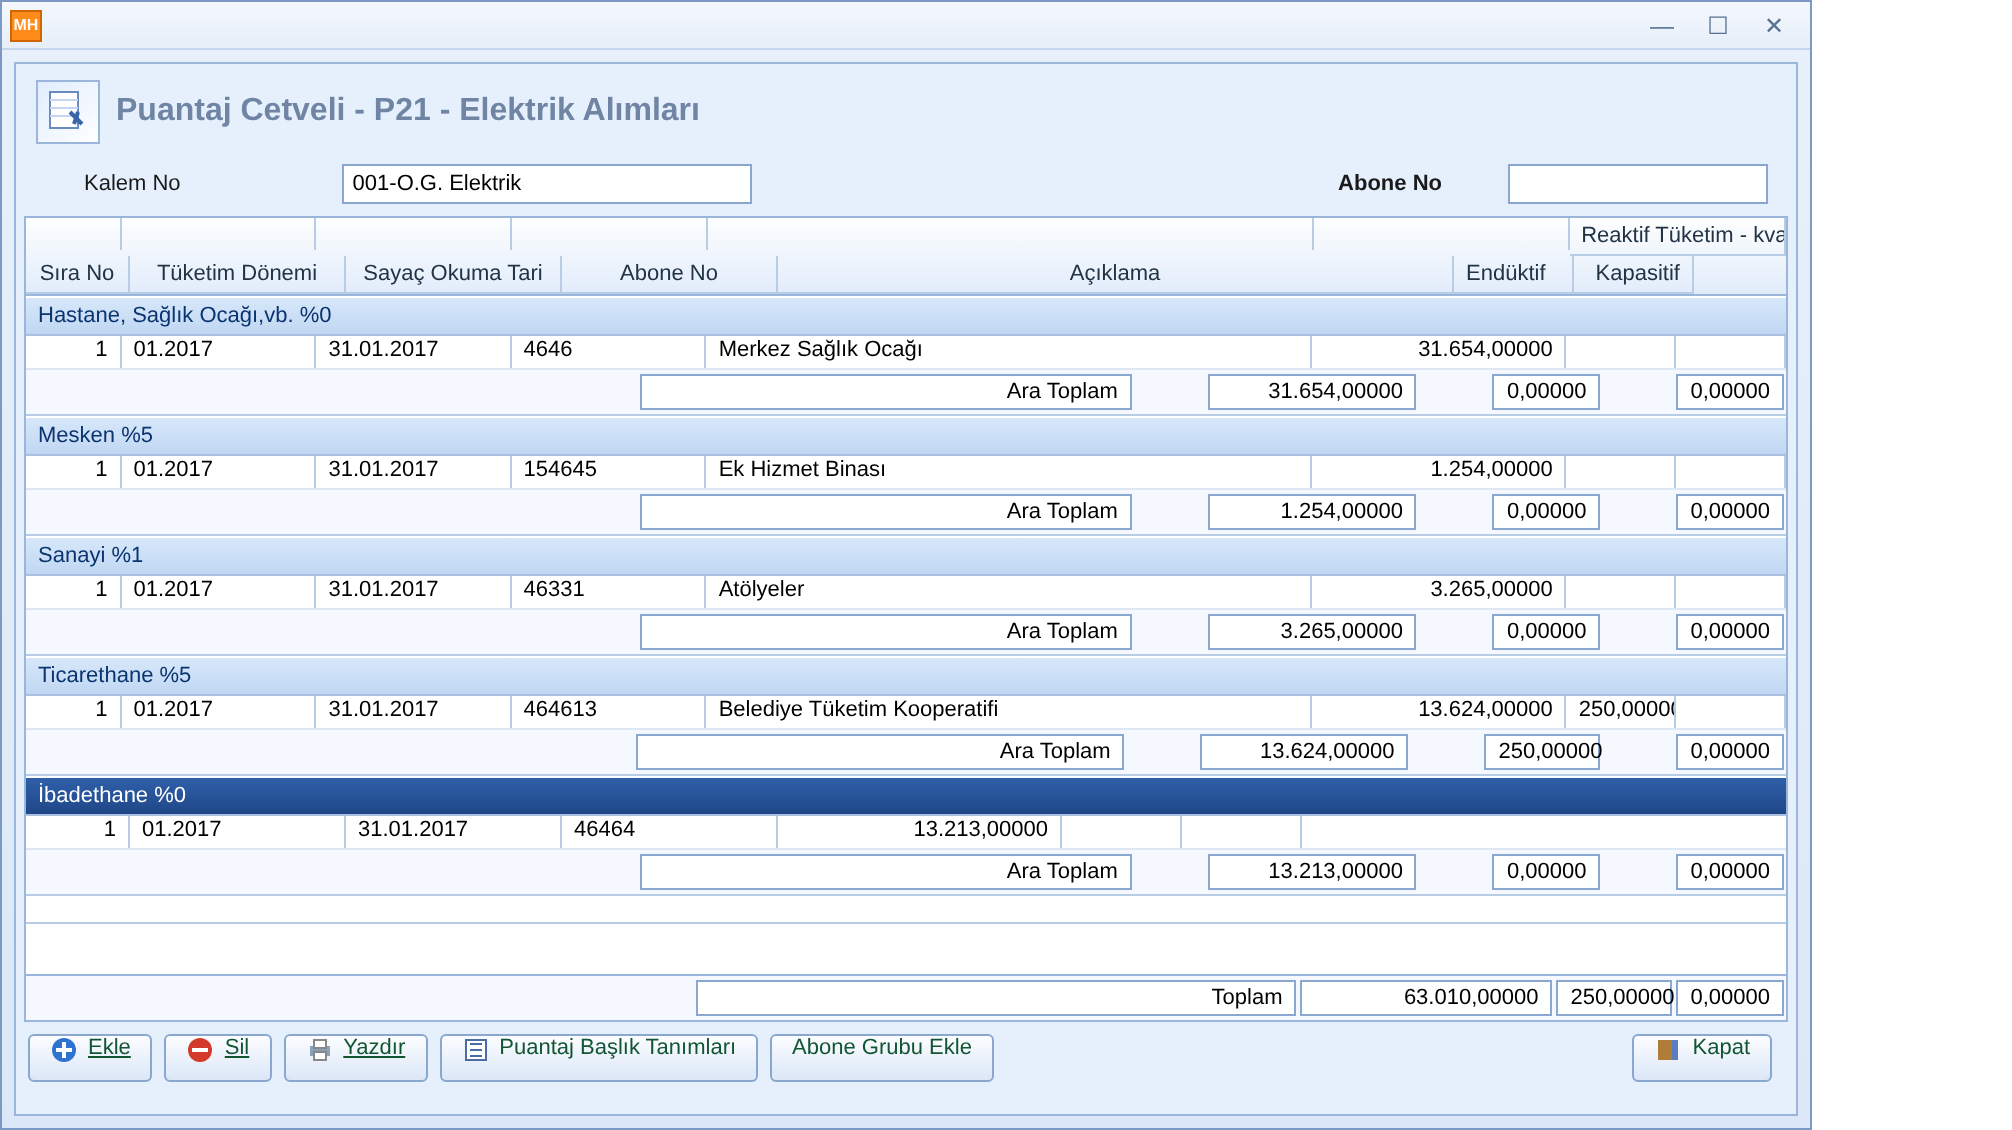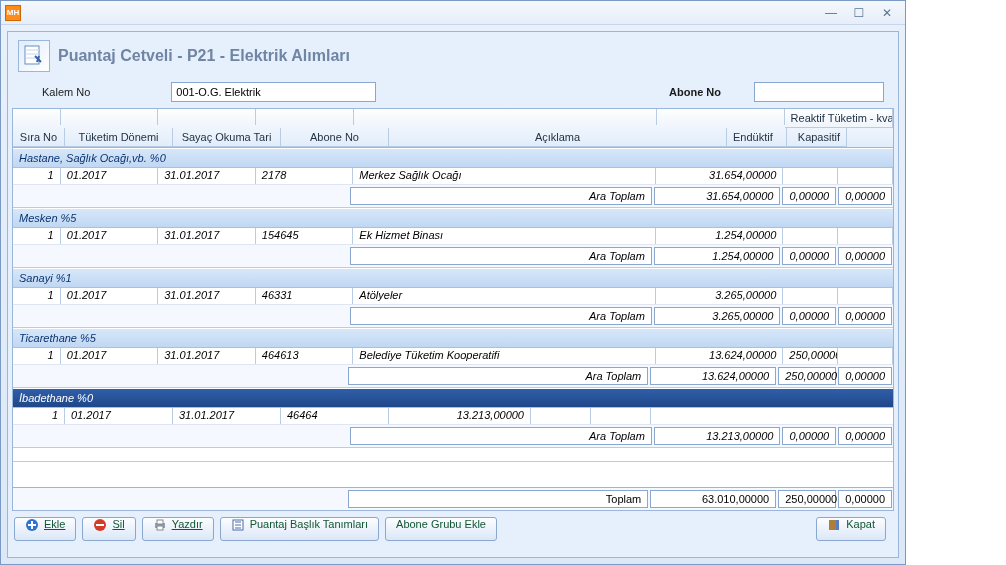--- a/index.html
+++ b/index.html
@@ -143,21 +143,20 @@
   .c-end    { width: 60px;  text-align: left; }
   .c-kap    { width: 60px;  text-align: right; }
   .hdr-reaktif {
     width: 120px;
     border-left: none;
   }
 
   .grid-body {
     flex: 1;
     overflow: auto;
-    font-style: italic;
   }
   .group-hdr {
     background: linear-gradient(to bottom, #d7e7f9 0%, #c0d7f3 100%);
     color: #0a3470;
     font-weight: normal;
     padding: 3px 6px;
     border-bottom: 1px solid #a9c0e0;
     border-top: 1px solid #fff;
   }
   .group-hdr.selected {
@@ -172,20 +171,21 @@
     align-items: stretch;
   }
   .g-cell {
     padding: 1px 6px;
   }
   .g-cell.num { text-align: right; }
   .subtotal-row {
     display: flex;
     border-bottom: 1px solid #b9cce6;
     background: #f5f9ff;
+    gap: 36px;
   }
   .sub-spacer {
     width: 376px;
     border-right: none;
   }
   .sub-box {
     border: 1px solid #8aa8cf;
     margin: 2px 1px;
     padding: 2px 6px;
     background: #fff;
@@ -284,21 +284,21 @@
             <div class="hdr-cell c-kap">Kapasitif</div>
           </div>
         </div>
 
         <div class="grid-body" id="grid-body">
             <div class="group-hdr">Hastane, Sağlık Ocağı,vb. %0</div>
             <div class="g-row">
               <div class="g-cell c-sira num">1</div>
               <div class="g-cell c-donem">01.2017</div>
               <div class="g-cell c-tarih">31.01.2017</div>
-              <div class="g-cell c-abone">2178</div>
+              <div class="g-cell c-abone">4646</div>
               <div class="g-cell c-acik">Merkez Sağlık Ocağı</div>
               <div class="g-cell c-aylik num">31.654,00000</div>
               <div class="g-cell c-end num"></div>
               <div class="g-cell c-kap num"></div>
             </div>
             <div class="subtotal-row">
               <div class="sub-spacer"></div>
               <div class="sub-box sub-acik">Ara Toplam</div>
               <div class="sub-box sub-aylik">31.654,00000</div>
               <div class="sub-box sub-end">0,00000</div>

